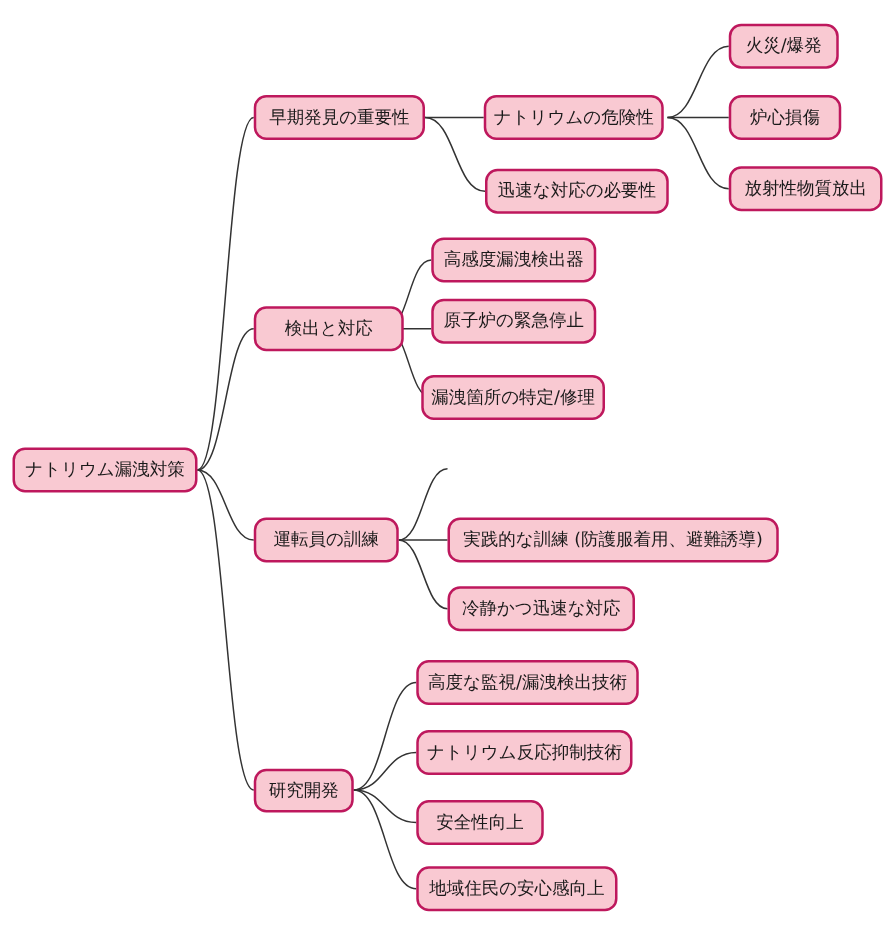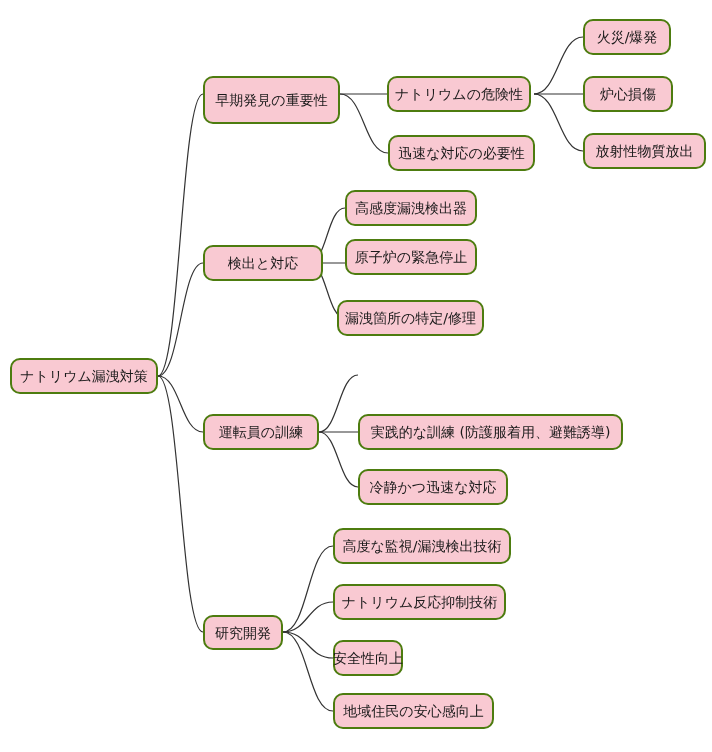--- a/index.html
+++ b/index.html
@@ -20,21 +20,21 @@
   }
   .edge {
     fill: none;
     stroke: #333333;
     stroke-width: 1.2;
   }
   .node {
     position: absolute;
     box-sizing: border-box;
     background: #f9c9d2;
-    border: 2px solid #4d7c0f;
+    border: 2px solid #be185d;
     border-radius: 10px;
     color: #1a1a1a;
     font-size: 14px;
     line-height: 1;
     display: flex;
     align-items: center;
     justify-content: center;
     white-space: nowrap;
     text-align: center;
   }
@@ -61,21 +61,21 @@
     <path class="edge" d="M319 432 C338 432 339 432 358 432"></path>
     <path class="edge" d="M319 432 C338 432 339 487 358 487"></path>
     <path class="edge" d="M283 632 C308 632 308 546 333 546"></path>
     <path class="edge" d="M283 632 C308 632 308 602 333 602"></path>
     <path class="edge" d="M283 632 C308 632 308 658 333 658"></path>
     <path class="edge" d="M283 632 C308 632 308 711 333 711"></path>
   </svg>
 
   <div class="node" style="left:10px;top:358px;width:148px;height:36px">ナトリウム漏洩対策</div>
 
-  <div class="node" style="left:203px;top:76px;width:137px;height:48px">早期発見の重要性</div>
+  <div class="node" style="left:203px;top:76px;width:137px;height:36px">早期発見の重要性</div>
 
   <div class="node" style="left:387px;top:76px;width:144px;height:36px">ナトリウムの危険性</div>
 
   <div class="node" style="left:583px;top:19px;width:88px;height:36px">火災/爆発</div>
 
   <div class="node" style="left:583px;top:76px;width:90px;height:36px">炉心損傷</div>
 
   <div class="node" style="left:583px;top:133px;width:123px;height:36px">放射性物質放出</div>
 
   <div class="node" style="left:388px;top:135px;width:147px;height:36px">迅速な対応の必要性</div>
@@ -94,17 +94,17 @@
   <div class="node" style="left:358px;top:414px;width:265px;height:36px">実践的な訓練 (防護服着用、避難誘導)</div>
 
   <div class="node" style="left:358px;top:469px;width:150px;height:36px">冷静かつ迅速な対応</div>
 
   <div class="node" style="left:203px;top:615px;width:80px;height:35px">研究開発</div>
 
   <div class="node" style="left:333px;top:528px;width:178px;height:36px">高度な監視/漏洩検出技術</div>
 
   <div class="node" style="left:333px;top:584px;width:173px;height:36px">ナトリウム反応抑制技術</div>
 
-  <div class="node" style="left:333px;top:640px;width:70px;height:36px">安全性向上</div>
+  <div class="node" style="left:333px;top:640px;width:102px;height:36px">安全性向上</div>
 
   <div class="node" style="left:333px;top:693px;width:161px;height:36px">地域住民の安心感向上</div>
 
 </div>
 
 </body></html>

